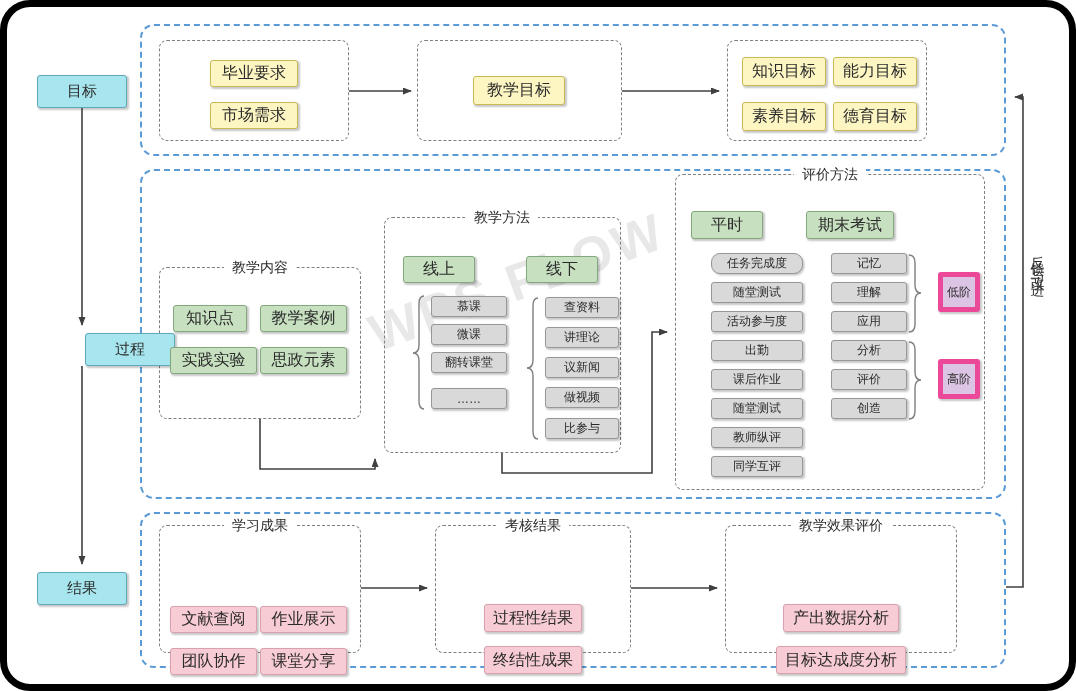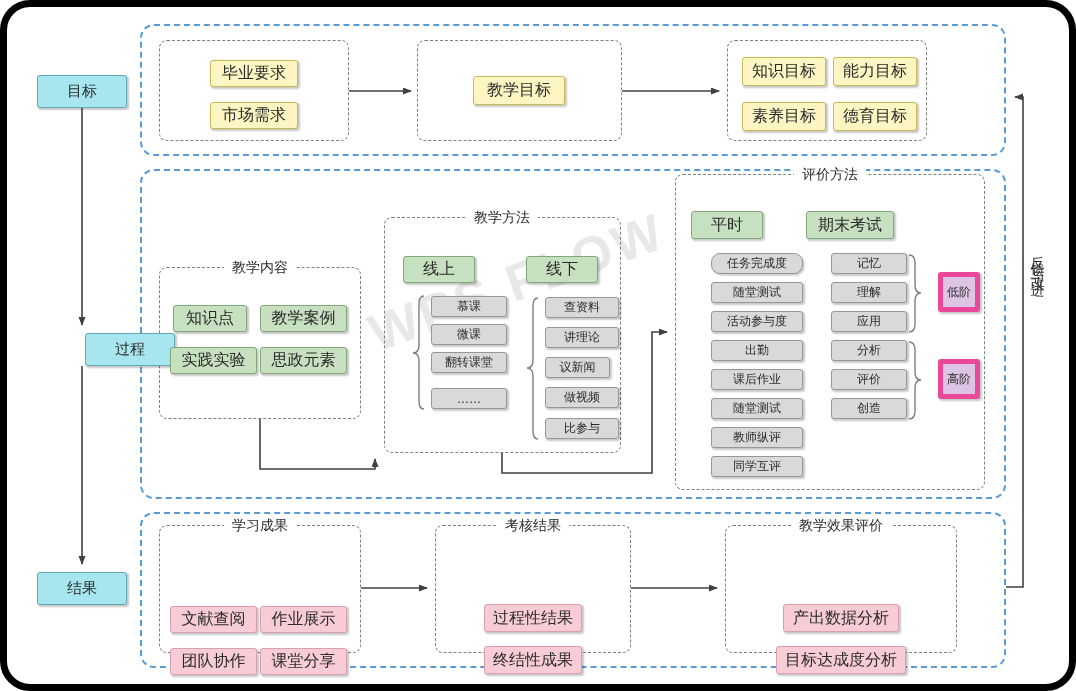--- a/index.html
+++ b/index.html
@@ -64,21 +64,21 @@
   <div class="gray-dashed" style="left:377px;top:210px;width:237px;height:236px;"></div>
   <span class="sec-title" style="left:495px;top:211px;">教学方法</span>
   <div class="box green" style="left:396px;top:249px;width:72px;height:27px;">线上</div>
   <div class="box green" style="left:519px;top:249px;width:72px;height:27px;">线下</div>
   <div class="box grayb" style="left:424px;top:289px;width:76px;height:21px;">慕课</div>
   <div class="box grayb" style="left:424px;top:317px;width:76px;height:21px;">微课</div>
   <div class="box grayb" style="left:424px;top:345px;width:76px;height:21px;">翻转课堂</div>
   <div class="box grayb" style="left:424px;top:381px;width:76px;height:21px;">……</div>
   <div class="box grayb" style="left:538px;top:290px;width:74px;height:21px;">查资料</div>
   <div class="box grayb" style="left:538px;top:320px;width:74px;height:21px;">讲理论</div>
-  <div class="box grayb" style="left:538px;top:350px;width:65px;height:21px;">议新闻</div>
+  <div class="box grayb" style="left:538px;top:350px;width:74px;height:21px;">议新闻</div>
   <div class="box grayb" style="left:538px;top:380px;width:74px;height:21px;">做视频</div>
   <div class="box grayb" style="left:538px;top:411px;width:74px;height:21px;">比参与</div>
 
   <div class="gray-dashed" style="left:668px;top:167px;width:310px;height:316px;"></div>
   <span class="sec-title" style="left:823px;top:168px;">评价方法</span>
   <div class="box green" style="left:684px;top:204px;width:72px;height:28px;">平时</div>
   <div class="box green" style="left:799px;top:204px;width:88px;height:28px;">期末考试</div>
   <div class="box grayb" style="left:704px;top:246px;width:92px;height:21px;border-radius:9px;">任务完成度</div>
   <div class="box grayb" style="left:704px;top:275px;width:92px;height:21px;">随堂测试</div>
   <div class="box grayb" style="left:704px;top:304px;width:92px;height:21px;">活动参与度</div>

